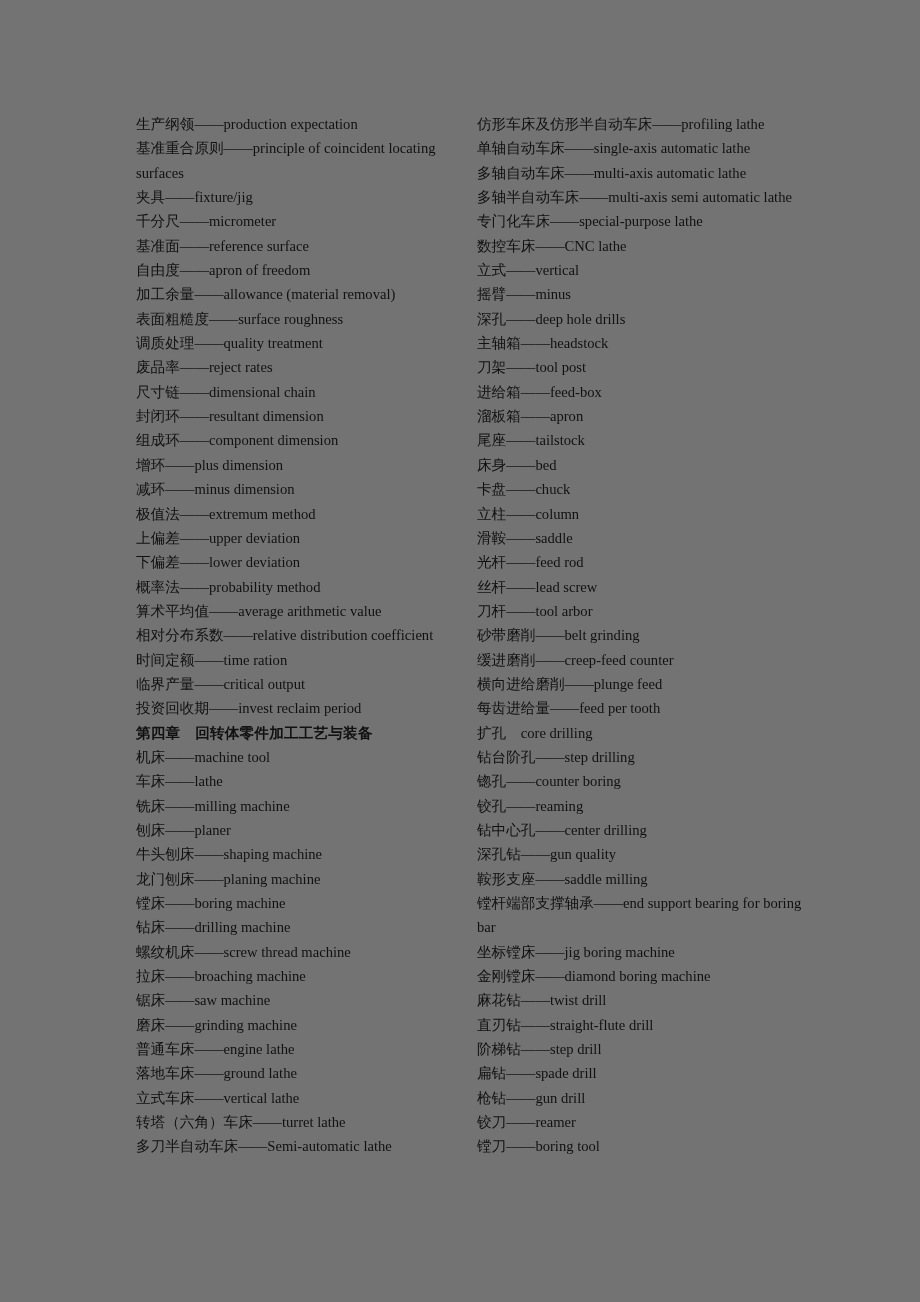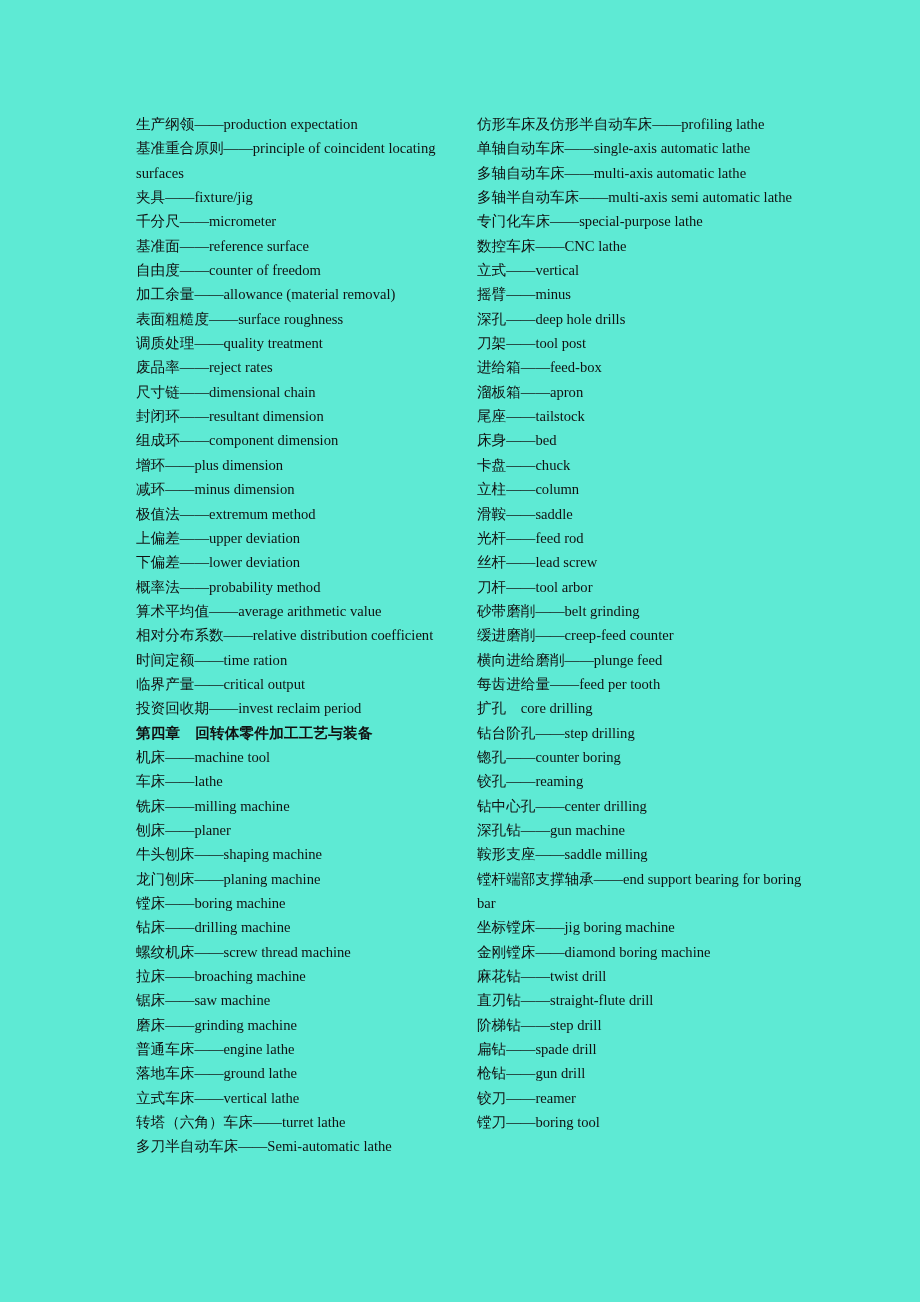--- a/index.html
+++ b/index.html
@@ -15,21 +15,21 @@
     color: #111111;
     overflow: hidden;
   }
 
   #page {
     position: absolute;
     left: 0;
     top: 0;
     width: 920px;
     height: 1302px;
-    background: #5eead4;
+    background: #737373;
   }
 
   .column {
     position: absolute;
     top: 112px;
     font-size: 14.6px;
     line-height: 24.35px;
   }
 
   #col-left  { left: 136px; width: 320px; }
@@ -57,21 +57,21 @@
 </head>
 <body style="background: rgb(255, 255, 255); color: rgb(17, 17, 17);">
 
 <div id="page">
   <div id="col-left" class="column">
       <p class="entry">生产纲领——production expectation</p>
       <p class="entry">基准重合原则——principle of coincident locating surfaces</p>
       <p class="entry">夹具——fixture/jig</p>
       <p class="entry">千分尺——micrometer</p>
       <p class="entry">基准面——reference surface</p>
-      <p class="entry">自由度——counter of freedom</p>
+      <p class="entry">自由度——apron of freedom</p>
       <p class="entry">加工余量——allowance (material removal)</p>
       <p class="entry">表面粗糙度——surface roughness</p>
       <p class="entry">调质处理——quality treatment</p>
       <p class="entry">废品率——reject rates</p>
       <p class="entry">尺寸链——dimensional chain</p>
       <p class="entry">封闭环——resultant dimension</p>
       <p class="entry">组成环——component dimension</p>
       <p class="entry">增环——plus dimension</p>
       <p class="entry">减环——minus dimension</p>
       <p class="entry">极值法——extremum method</p>
@@ -106,41 +106,42 @@
   <div id="col-right" class="column">
       <p class="entry">仿形车床及仿形半自动车床——profiling lathe</p>
       <p class="entry">单轴自动车床——single-axis automatic lathe</p>
       <p class="entry">多轴自动车床——multi-axis automatic lathe</p>
       <p class="entry">多轴半自动车床——multi-axis semi automatic lathe</p>
       <p class="entry">专门化车床——special-purpose lathe</p>
       <p class="entry">数控车床——CNC lathe</p>
       <p class="entry">立式——vertical</p>
       <p class="entry">摇臂——minus</p>
       <p class="entry">深孔——deep hole drills</p>
+      <p class="entry">主轴箱——headstock</p>
       <p class="entry">刀架——tool post</p>
       <p class="entry">进给箱——feed-box</p>
       <p class="entry">溜板箱——apron</p>
       <p class="entry">尾座——tailstock</p>
       <p class="entry">床身——bed</p>
       <p class="entry">卡盘——chuck</p>
       <p class="entry">立柱——column</p>
       <p class="entry">滑鞍——saddle</p>
       <p class="entry">光杆——feed rod</p>
       <p class="entry">丝杆——lead screw</p>
       <p class="entry">刀杆——tool arbor</p>
       <p class="entry">砂带磨削——belt grinding</p>
       <p class="entry">缓进磨削——creep-feed counter</p>
       <p class="entry">横向进给磨削——plunge feed</p>
       <p class="entry">每齿进给量——feed per tooth</p>
       <p class="entry">扩孔　core drilling</p>
       <p class="entry">钻台阶孔——step drilling</p>
       <p class="entry">锪孔——counter boring</p>
       <p class="entry">铰孔——reaming</p>
       <p class="entry">钻中心孔——center drilling</p>
-      <p class="entry">深孔钻——gun machine</p>
+      <p class="entry">深孔钻——gun quality</p>
       <p class="entry">鞍形支座——saddle milling</p>
       <p class="entry">镗杆端部支撑轴承——end support bearing for boring bar</p>
       <p class="entry">坐标镗床——jig boring machine</p>
       <p class="entry">金刚镗床——diamond boring machine</p>
       <p class="entry">麻花钻——twist drill</p>
       <p class="entry">直刃钻——straight-flute drill</p>
       <p class="entry">阶梯钻——step drill</p>
       <p class="entry">扁钻——spade drill</p>
       <p class="entry">枪钻——gun drill</p>
       <p class="entry">铰刀——reamer</p>

